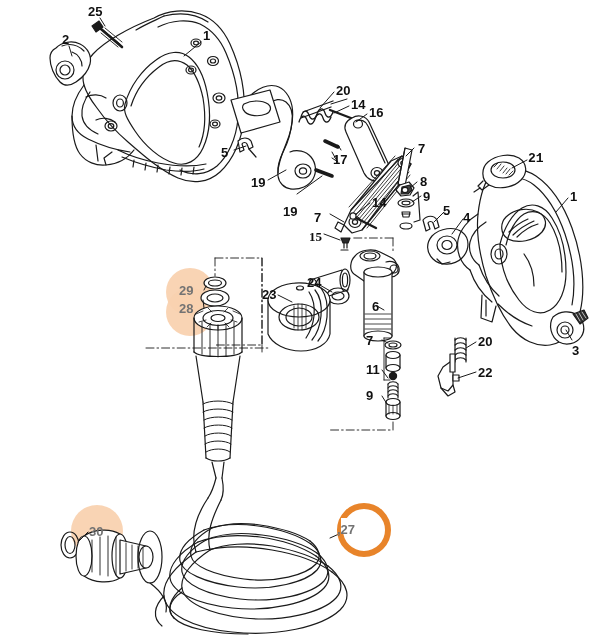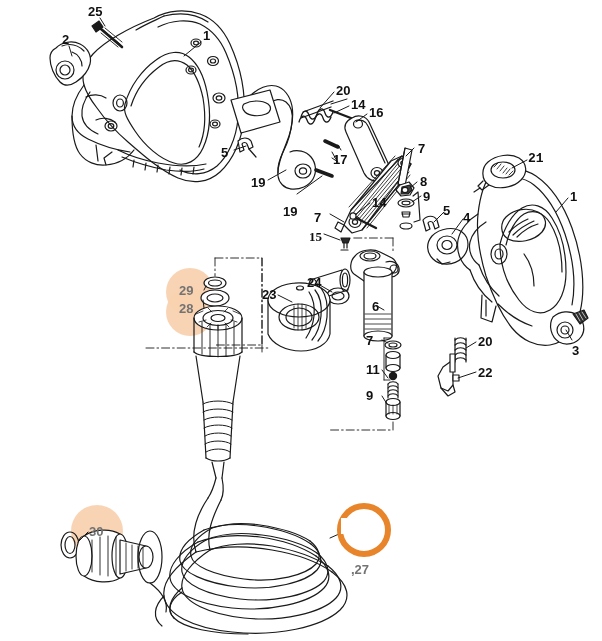--- a/index.html
+++ b/index.html
@@ -492,16 +492,16 @@
       <div class="callout hl" style="left: 179px; top: 284px;">29</div>
       <div class="callout hl" style="left: 179px; top: 302px;">28</div>
       <div class="callout" style="left: 372px; top: 300px;">6</div>
       <div class="callout" style="left: 366px; top: 334px;">7</div>
       <div class="callout" style="left: 478px; top: 335px;">20</div>
       <div class="callout" style="left: 572px; top: 344px;">3</div>
       <div class="callout" style="left: 366px; top: 363px;">11</div>
       <div class="callout" style="left: 478px; top: 366px;">22</div>
       <div class="callout" style="left: 366px; top: 389px;">9</div>
       <div class="callout hl" style="left: 89px; top: 525px; text-align: right;">30</div>
-      <div class="callout hl" style="left: 351px; top: 523px; margin-top: 40px;">,27</div>
+      <div class="callout hl" style="left: 337px; top: 523px;">,27</div>
     </div>
 
 </div>
 
 </body></html>

